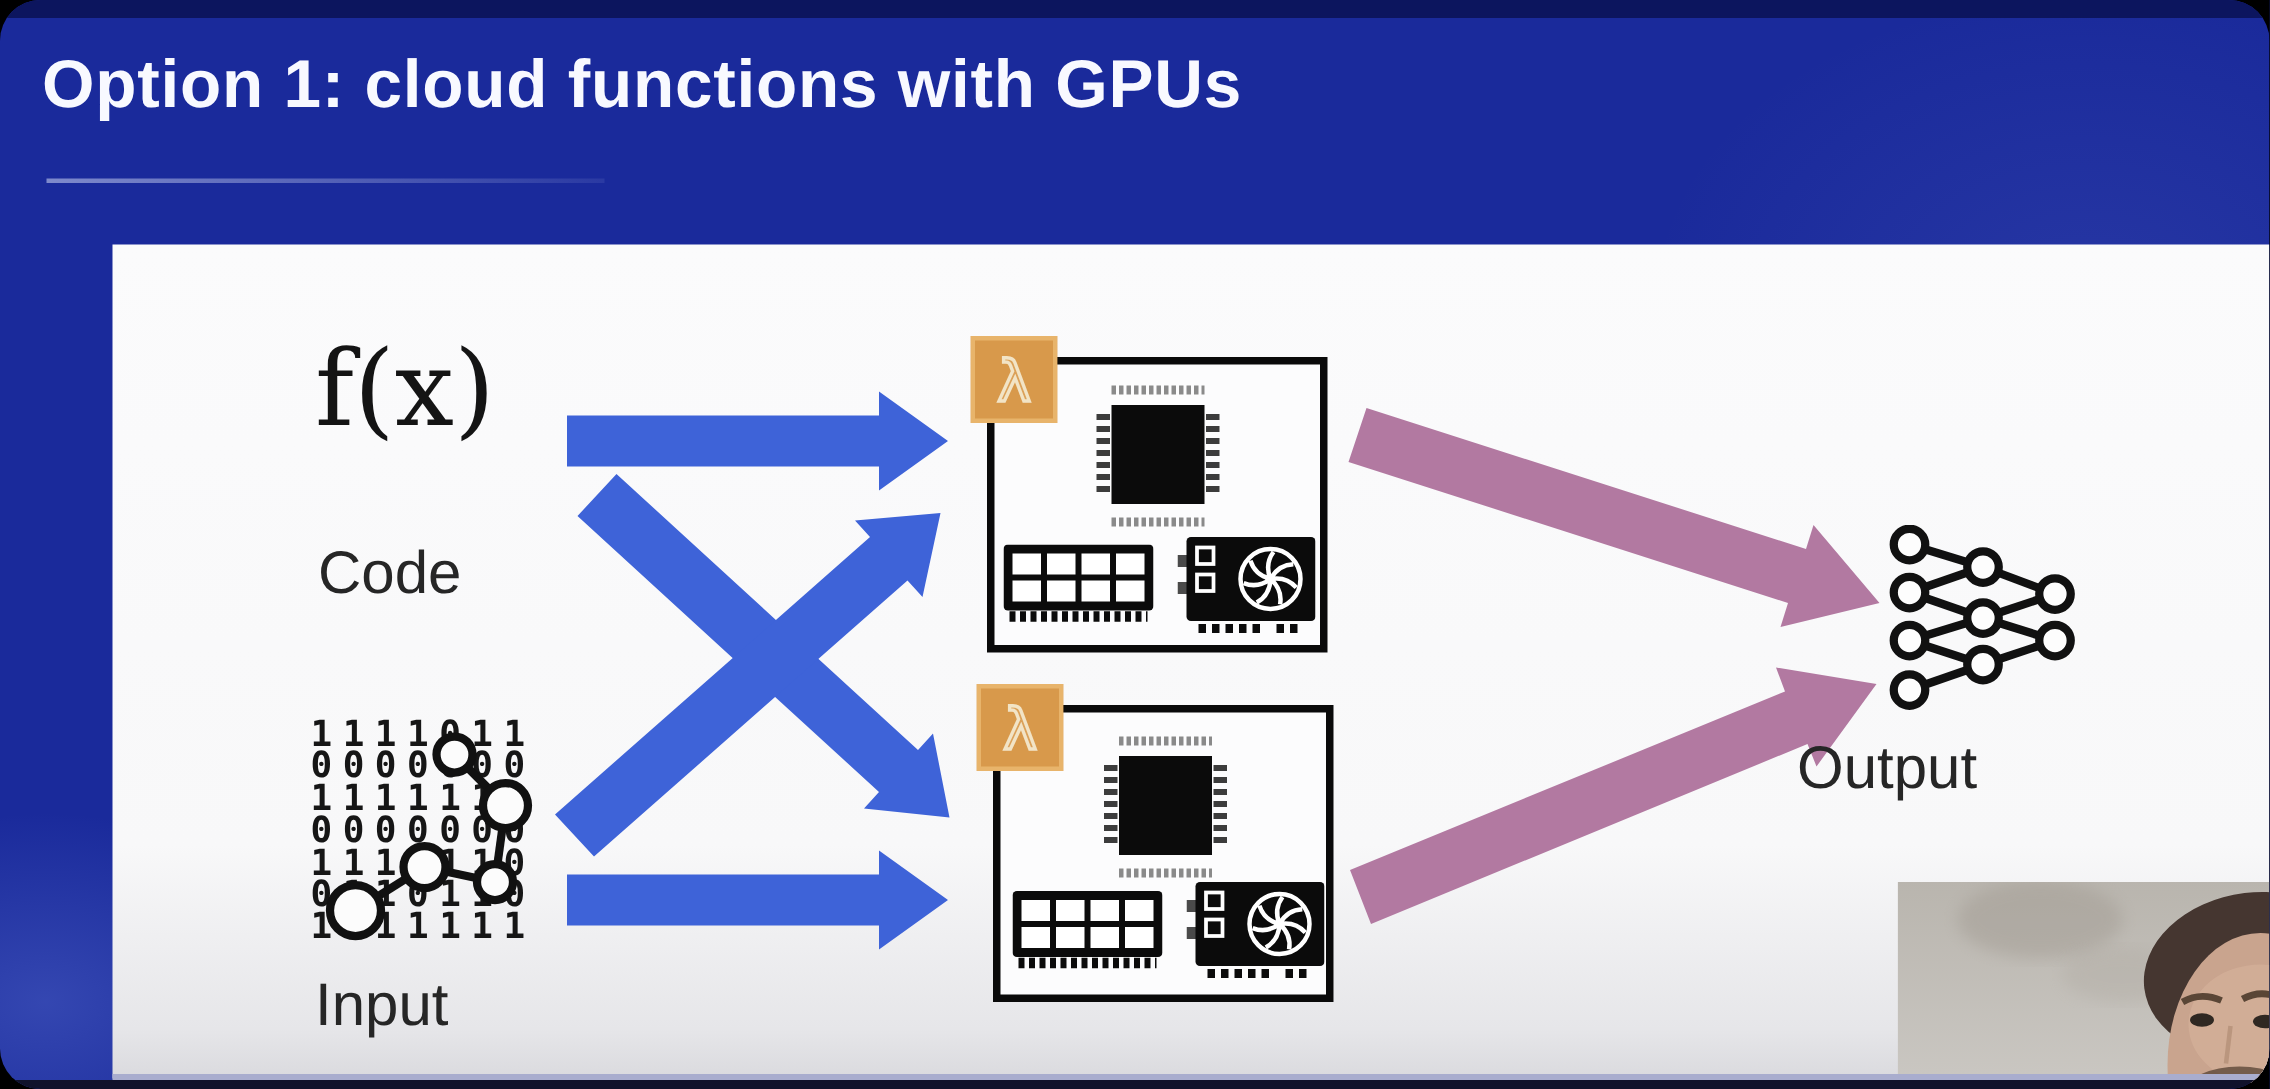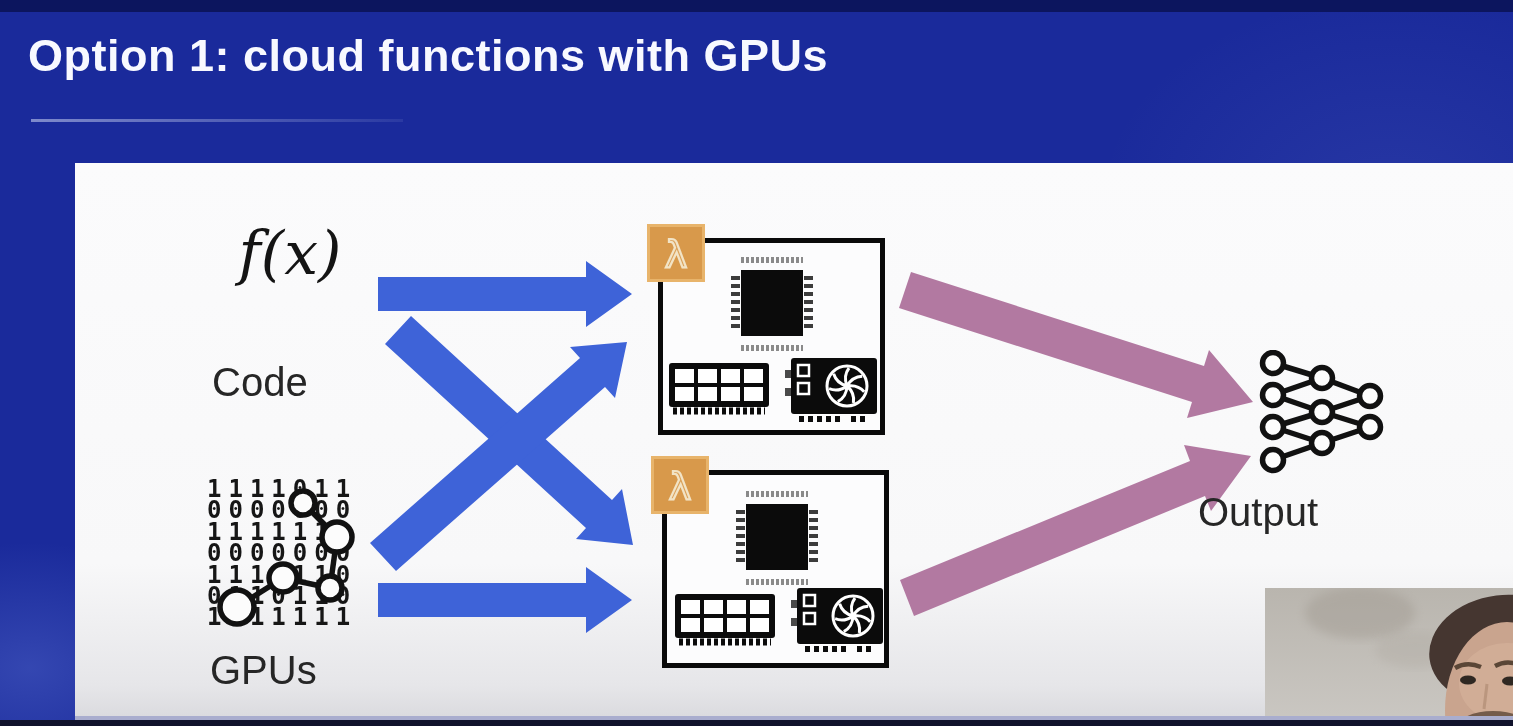--- a/index.html
+++ b/index.html
@@ -1,32 +1,32 @@
 <!DOCTYPE html>
 <html><head>
 <meta charset="utf-8">
 <style>
   html,body{margin:0;padding:0;background:#000;}
   .stage{position:relative;width:1513px;height:726px;overflow:hidden;
          background:
            radial-gradient(260px 180px at 2% 92%, rgba(120,145,235,.28), rgba(120,145,235,0) 70%),
            radial-gradient(420px 300px at 92% 28%, rgba(150,165,240,.10), rgba(150,165,240,0) 70%),
            #1a2a9b;
-         font-family:"Liberation Sans", sans-serif;}
+         font-family:"Liberation Sans", sans-serif;border-radius:27px;}
   .top-strip{position:absolute;left:0;top:0;width:100%;height:12px;background:#0c155e;}
   .slide-title{position:absolute;left:28px;top:30px;margin:0;font-size:45px;font-weight:700;
                color:#f8f9ff;letter-spacing:.5px;}
   .title-underline{position:absolute;left:31px;top:119px;width:372px;height:3px;
                background:linear-gradient(to right, rgba(160,170,220,.75), rgba(160,170,220,.12));}
   .content-panel{position:absolute;left:75px;top:163px;width:1438px;height:556px;
                background:linear-gradient(#fbfbfc, #f8f8f9 72%, #e6e6e9 94%, #dadade 100%);}
   .diagram-arrows{position:absolute;left:0;top:0;z-index:2;}
   
-  .formula{position:absolute;left:210px;top:218px;width:160px;text-align:center;z-index:3;
-           font-family:"DejaVu Serif", serif;font-style:italic;font-size:60px;color:#141414;}
+  .formula{position:absolute;left:210px;top:218px;width:160px;z-index:3;
+           font-family:"DejaVu Serif", serif;font-size:70px;color:#141414;}
   .caption{position:absolute;z-index:3;font-size:40px;color:#262626;}
   .code-label{left:212px;top:360px;width:156px;}
   .input-label{left:210px;top:648px;width:156px;}
   .output-label{left:1198px;top:490px;width:150px;}
   
   .binary-grid{position:absolute;left:207px;top:479px;width:158px;z-index:3;
                font-family:"DejaVu Sans Mono", monospace;font-weight:bold;
                font-size:24px;line-height:21.4px;letter-spacing:7px;color:#161616;}
   .graph-overlay{position:absolute;left:203px;top:476px;z-index:4;}
   
@@ -145,21 +145,21 @@
       <line x1="80" y1="102" x2="34" y2="131"></line>
     </g>
     <g fill="#fcfcfc" stroke="#111111" stroke-width="5.5">
       <circle cx="100" cy="27" r="12"></circle>
       <circle cx="134" cy="61" r="15"></circle>
       <circle cx="127" cy="112" r="12"></circle>
       <circle cx="80" cy="102" r="14"></circle>
       <circle cx="34" cy="131" r="17"></circle>
     </g>
   </svg>
-  <div class="caption input-label">GPUs</div>
+  <div class="caption input-label">Input</div>
 
   <div class="lambda-box box1">
     <svg class="hw" width="227" height="198" viewBox="0 0 227 198">
       <use href="#sym-cpu" x="67" y="13" width="90" height="100"></use>
       <use href="#sym-ram" x="9" y="122" width="100" height="52"></use>
       <use href="#sym-gpu" x="125" y="117" width="92" height="66"></use>
     </svg>
     <svg class="lambda-badge" width="58" height="58" viewBox="0 0 58 58">
       <rect width="58" height="58" fill="#d8994b"></rect>
       <rect x="1.5" y="1.5" width="55" height="55" fill="none" stroke="#e8b46b" stroke-width="3"></rect>

